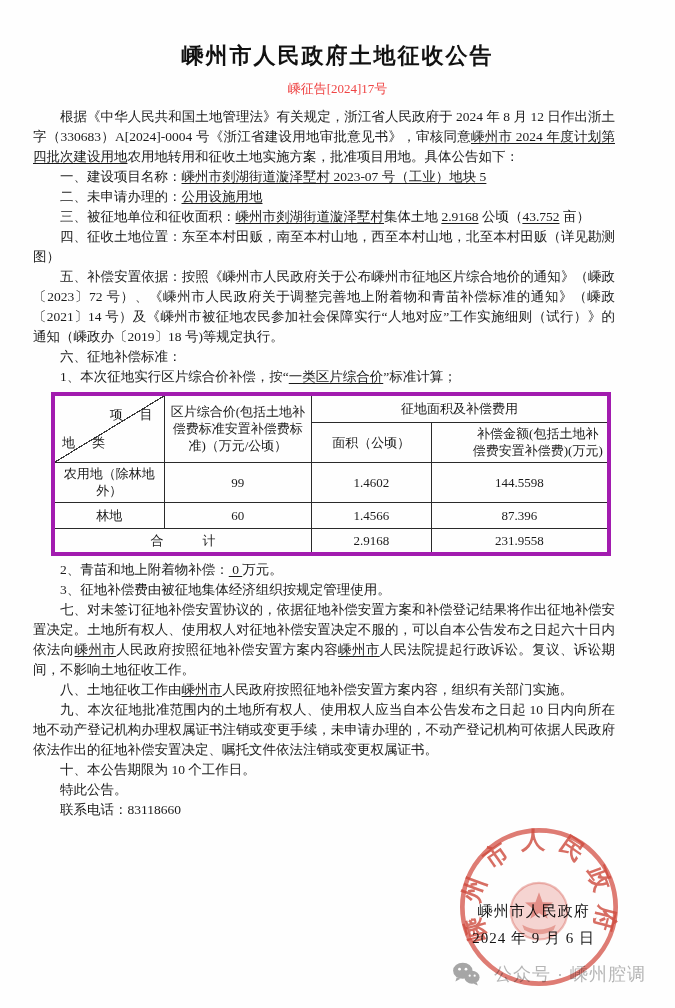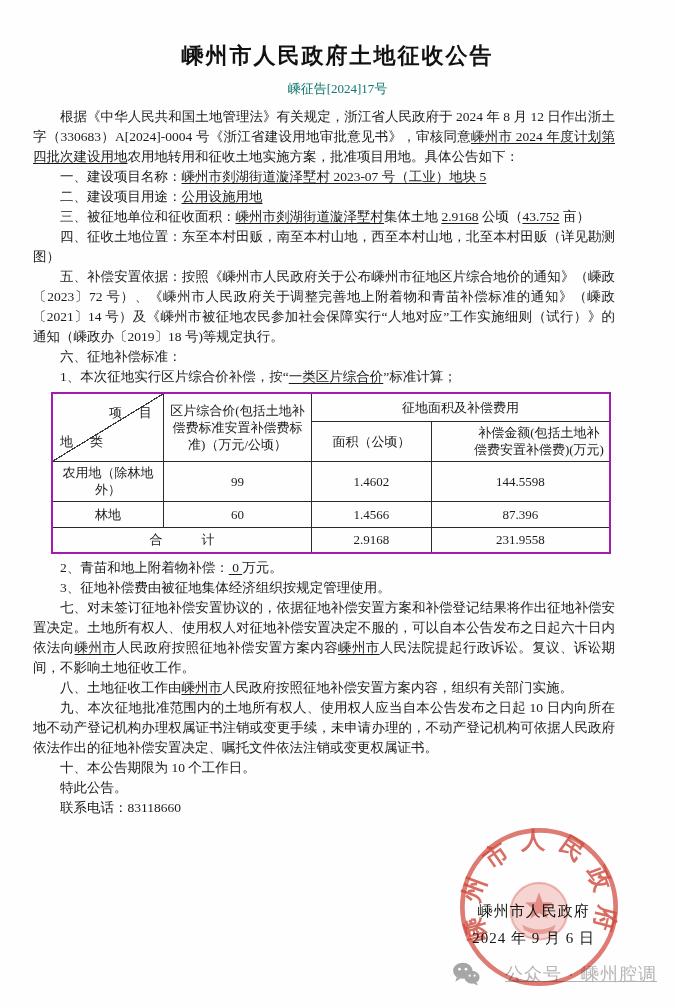--- a/index.html
+++ b/index.html
@@ -7,32 +7,32 @@
   body { font-family: "Liberation Serif", "DejaVu Serif", serif; color: #1b1b1b; }
   .page {
     position: relative; width: 675px; height: 1008px;
     background: #fefefe; overflow: hidden;
   }
   .title {
     padding-top: 41px; text-align: center;
     font-family: "Liberation Sans", "DejaVu Sans", sans-serif;
     font-weight: 700; font-size: 22px; letter-spacing: 2px; color: #111;
   }
-  .docno { text-align: center; font-size: 13px; margin-top: 9px; color: #0f766e; }
+  .docno { text-align: center; font-size: 13px; margin-top: 9px; color: #ef4444; }
   .content {
     margin: 9px 60px 0 33px;
     font-size: 13.5px; line-height: 20px; text-align: justify;
   }
   .content p { text-indent: 2em; }
   .u { text-decoration: underline; text-underline-offset: 2px; }
 
   
   table.ztable {
     width: calc(100% - 22px); margin: 5px 2px 4px 18px;
-    border-collapse: collapse; border: 2px solid #a21caf;
+    border-collapse: collapse; border: 4px solid #a21caf;
     font-size: 13px; line-height: 17px; text-indent: 0;
   }
   .ztable td { border: 1px solid #2a2a2a; text-align: center; vertical-align: middle; padding: 2px 3px; }
   .ztable .c1 { width: 20%; } .ztable .c2 { width: 26.5%; }
   .ztable .c3 { width: 21.5%; } .ztable .c4 { width: 32%; padding-left: 40px; }
   .ztable .hgroup { height: 28px; }
   .ztable .hsub { height: 40px; }
   .ztable .r1 { height: 40px; }
   .ztable .r2 { height: 26px; }
   .ztable .rt { height: 26px; }
@@ -46,37 +46,37 @@
   .corner .lab-bottom { position: absolute; bottom: 11px; left: 7px; letter-spacing: 2px; }
 
   
   .sig {
     position: absolute; top: 898px; right: 80px; z-index: 2;
     text-align: center; font-size: 15px; line-height: 27px; letter-spacing: 1px; color: #151515;
   }
   .seal { position: absolute; left: 455px; top: 823px; width: 168px; height: 168px; z-index: 3; mix-blend-mode: multiply; }
   .footer {
     position: absolute; left: 452px; top: 962px; z-index: 1;
-    display: flex; align-items: center; gap: 25px;
+    display: flex; align-items: center; gap: 14px;
     font-family: "Liberation Sans", "DejaVu Sans", sans-serif;
-    font-size: 18px; color: #b5b5b5; letter-spacing: 1px; text-decoration: underline;
+    font-size: 18px; color: #b5b5b5; letter-spacing: 1px;
   }
 </style>
 </head>
 <body>
 
 <div class="page">
 
   <h1 class="title">嵊州市人民政府土地征收公告</h1>
   <div class="docno">嵊征告[2024]17号</div>
 
   <div class="content">
     <p><span>根据《中华人民共和国土地管理法》有关规定，浙江省人民政府于 2024 年 8 月 12 日作出浙土字（330683）A[2024]-0004 号《浙江省建设用地审批意见书》，审核同意</span><span class="u">嵊州市 2024 年度计划第四批次建设用地</span><span>农用地转用和征收土地实施方案，批准项目用地。具体公告如下：</span></p>
     <p><span>一、建设项目名称：</span><span class="u">嵊州市剡湖街道漩泽墅村 2023-07 号（工业）地块 5</span></p>
-    <p><span>二、建设项目用途：</span><span class="u">公用设施用地</span></p>
+    <p><span>二、未申请办理的：</span><span class="u">公用设施用地</span></p>
     <p><span>三、被征地单位和征收面积：</span><span class="u">嵊州市剡湖街道漩泽墅村</span><span>集体土地 </span><span class="u">2.9168</span><span> 公顷（</span><span class="u">43.752</span><span> 亩）</span></p>
     <p><span>四、征收土地位置：东至本村田贩，南至本村山地，西至本村山地，北至本村田贩（详见勘测图）</span></p>
     <p><span>五、补偿安置依据：按照《嵊州市人民政府关于公布嵊州市征地区片综合地价的通知》（嵊政〔2023〕72 号）、《嵊州市人民政府关于调整完善地上附着物和青苗补偿标准的通知》（嵊政〔2021〕14 号）及《嵊州市被征地农民参加社会保障实行“人地对应”工作实施细则（试行）》的通知（嵊政办〔2019〕18 号)等规定执行。</span></p>
     <p><span>六、征地补偿标准：</span></p>
     <p><span>1、本次征地实行区片综合价补偿，按“</span><span class="u">一类区片综合价</span><span>”标准计算；</span></p>
 
     <table class="ztable">
       <tbody>
           <tr class="hgroup">
         <td class="c1 corner" rowspan="2">

